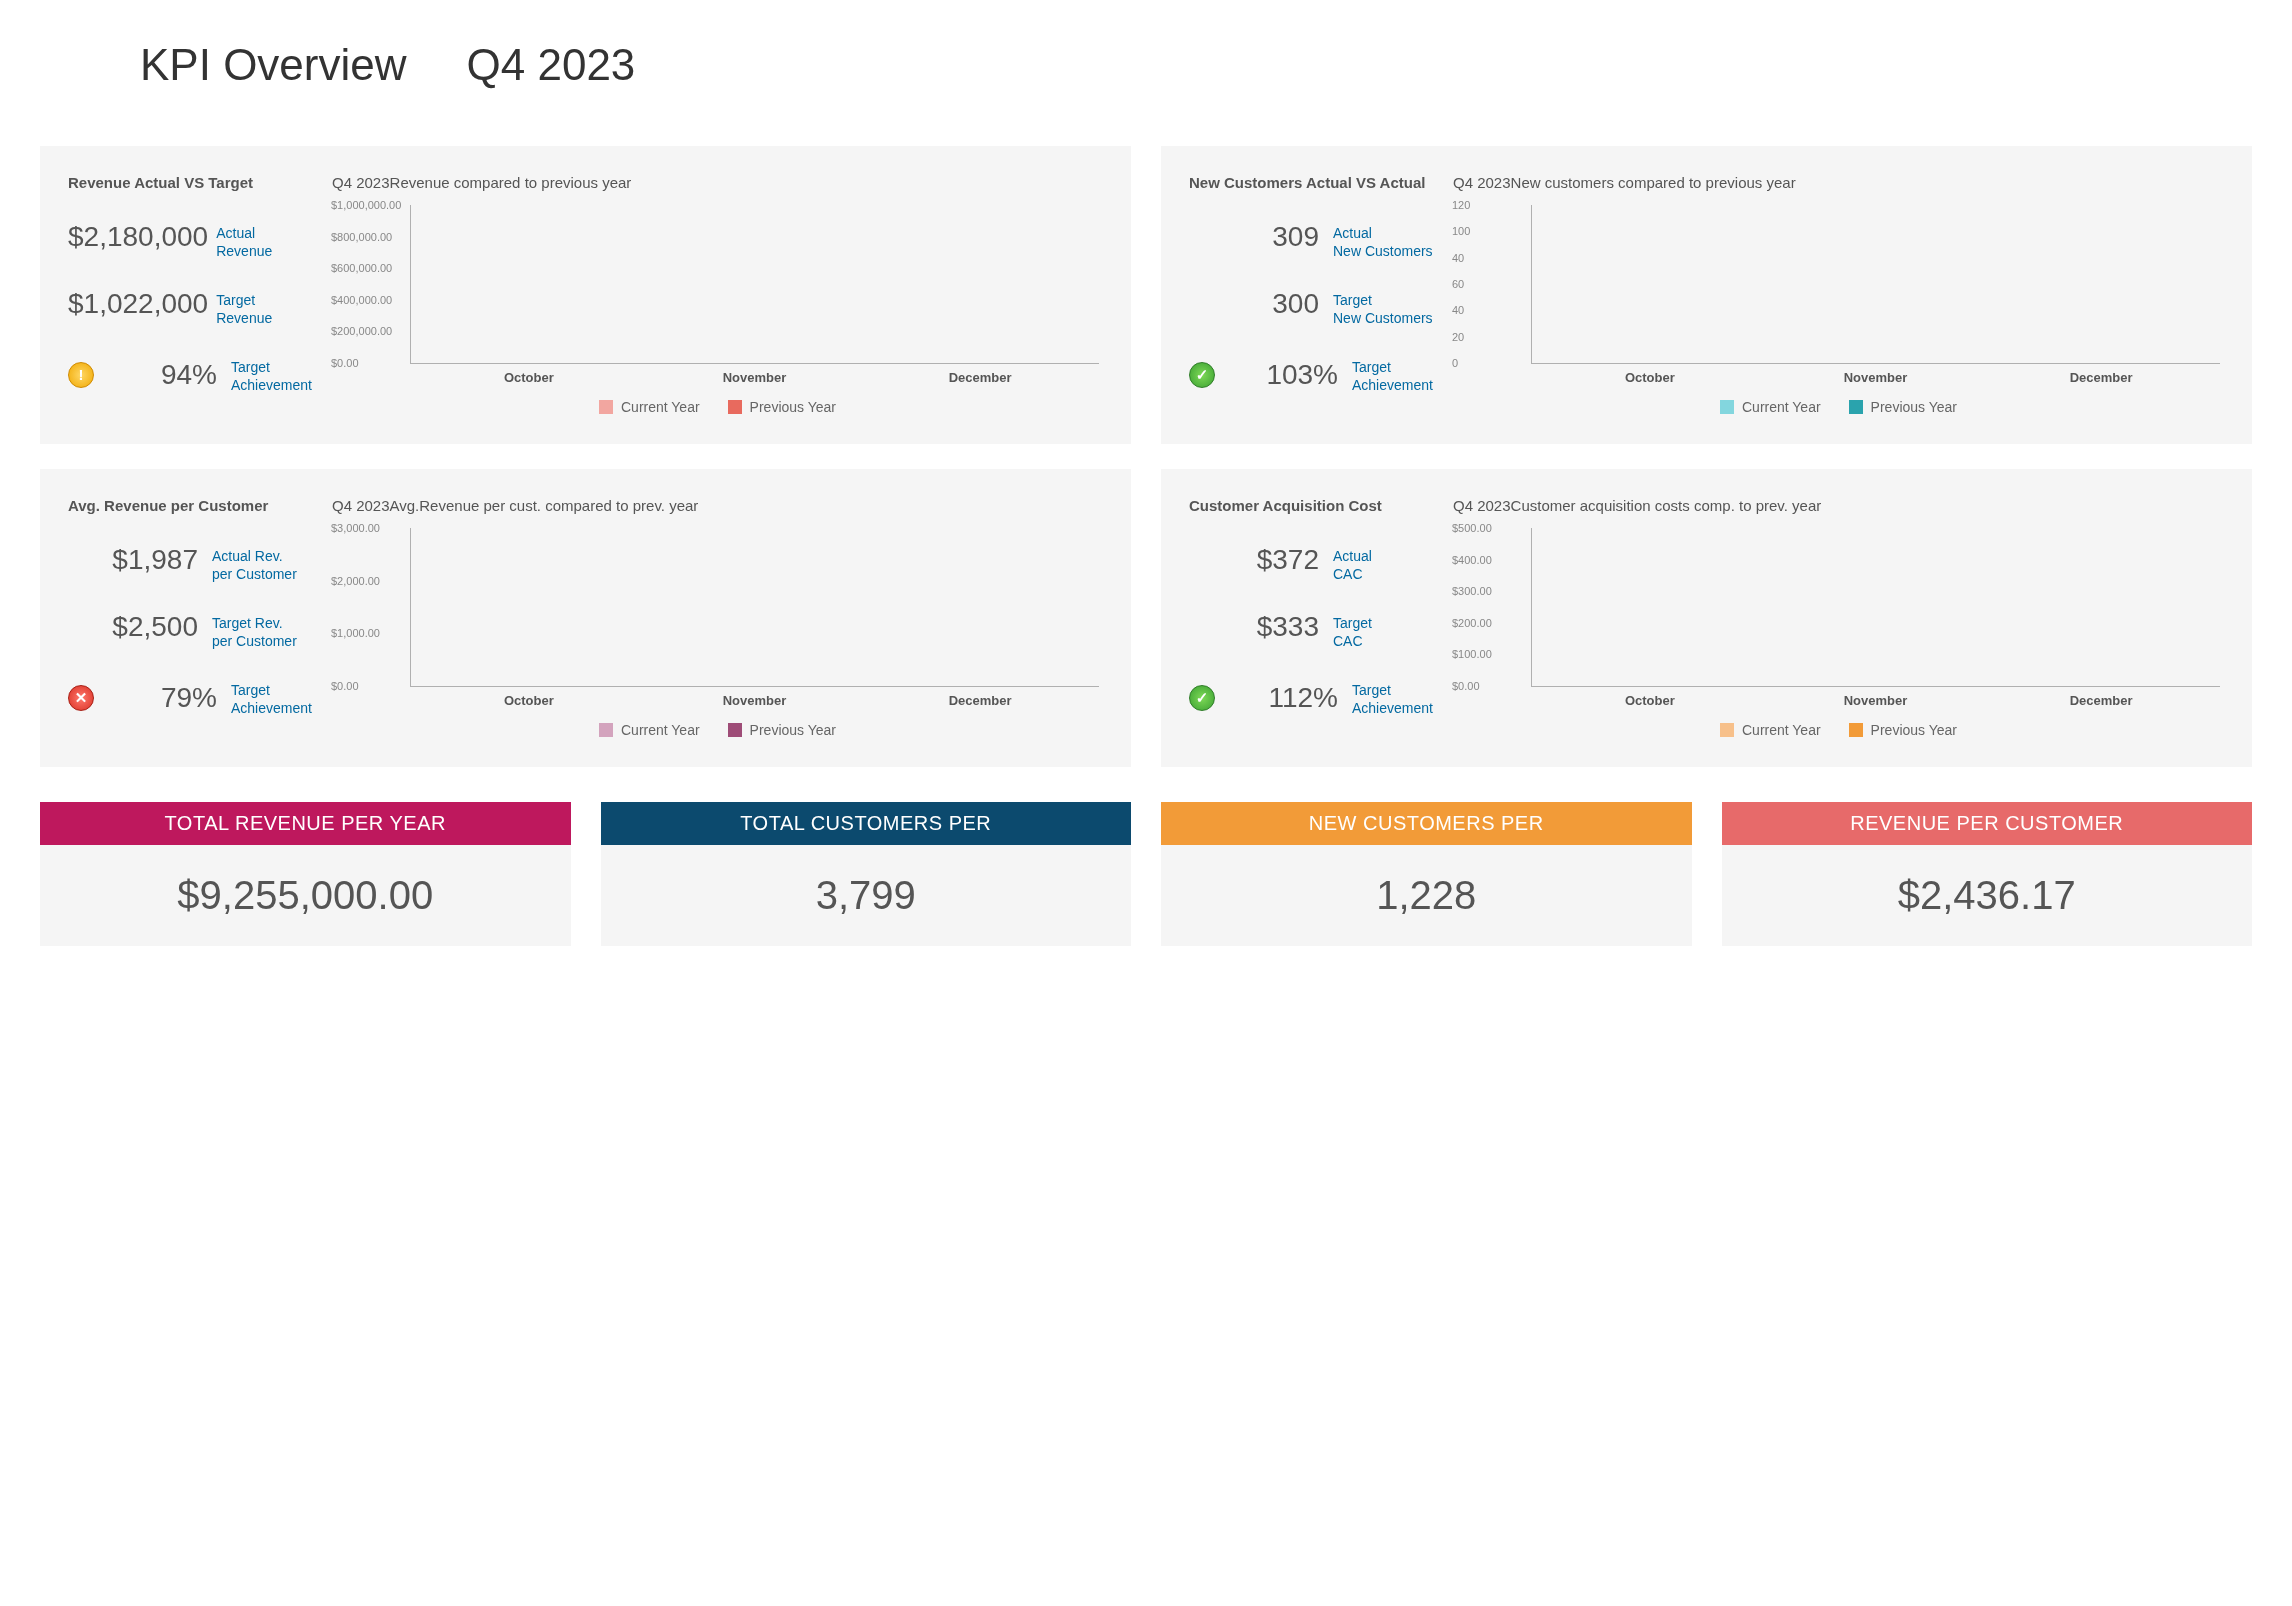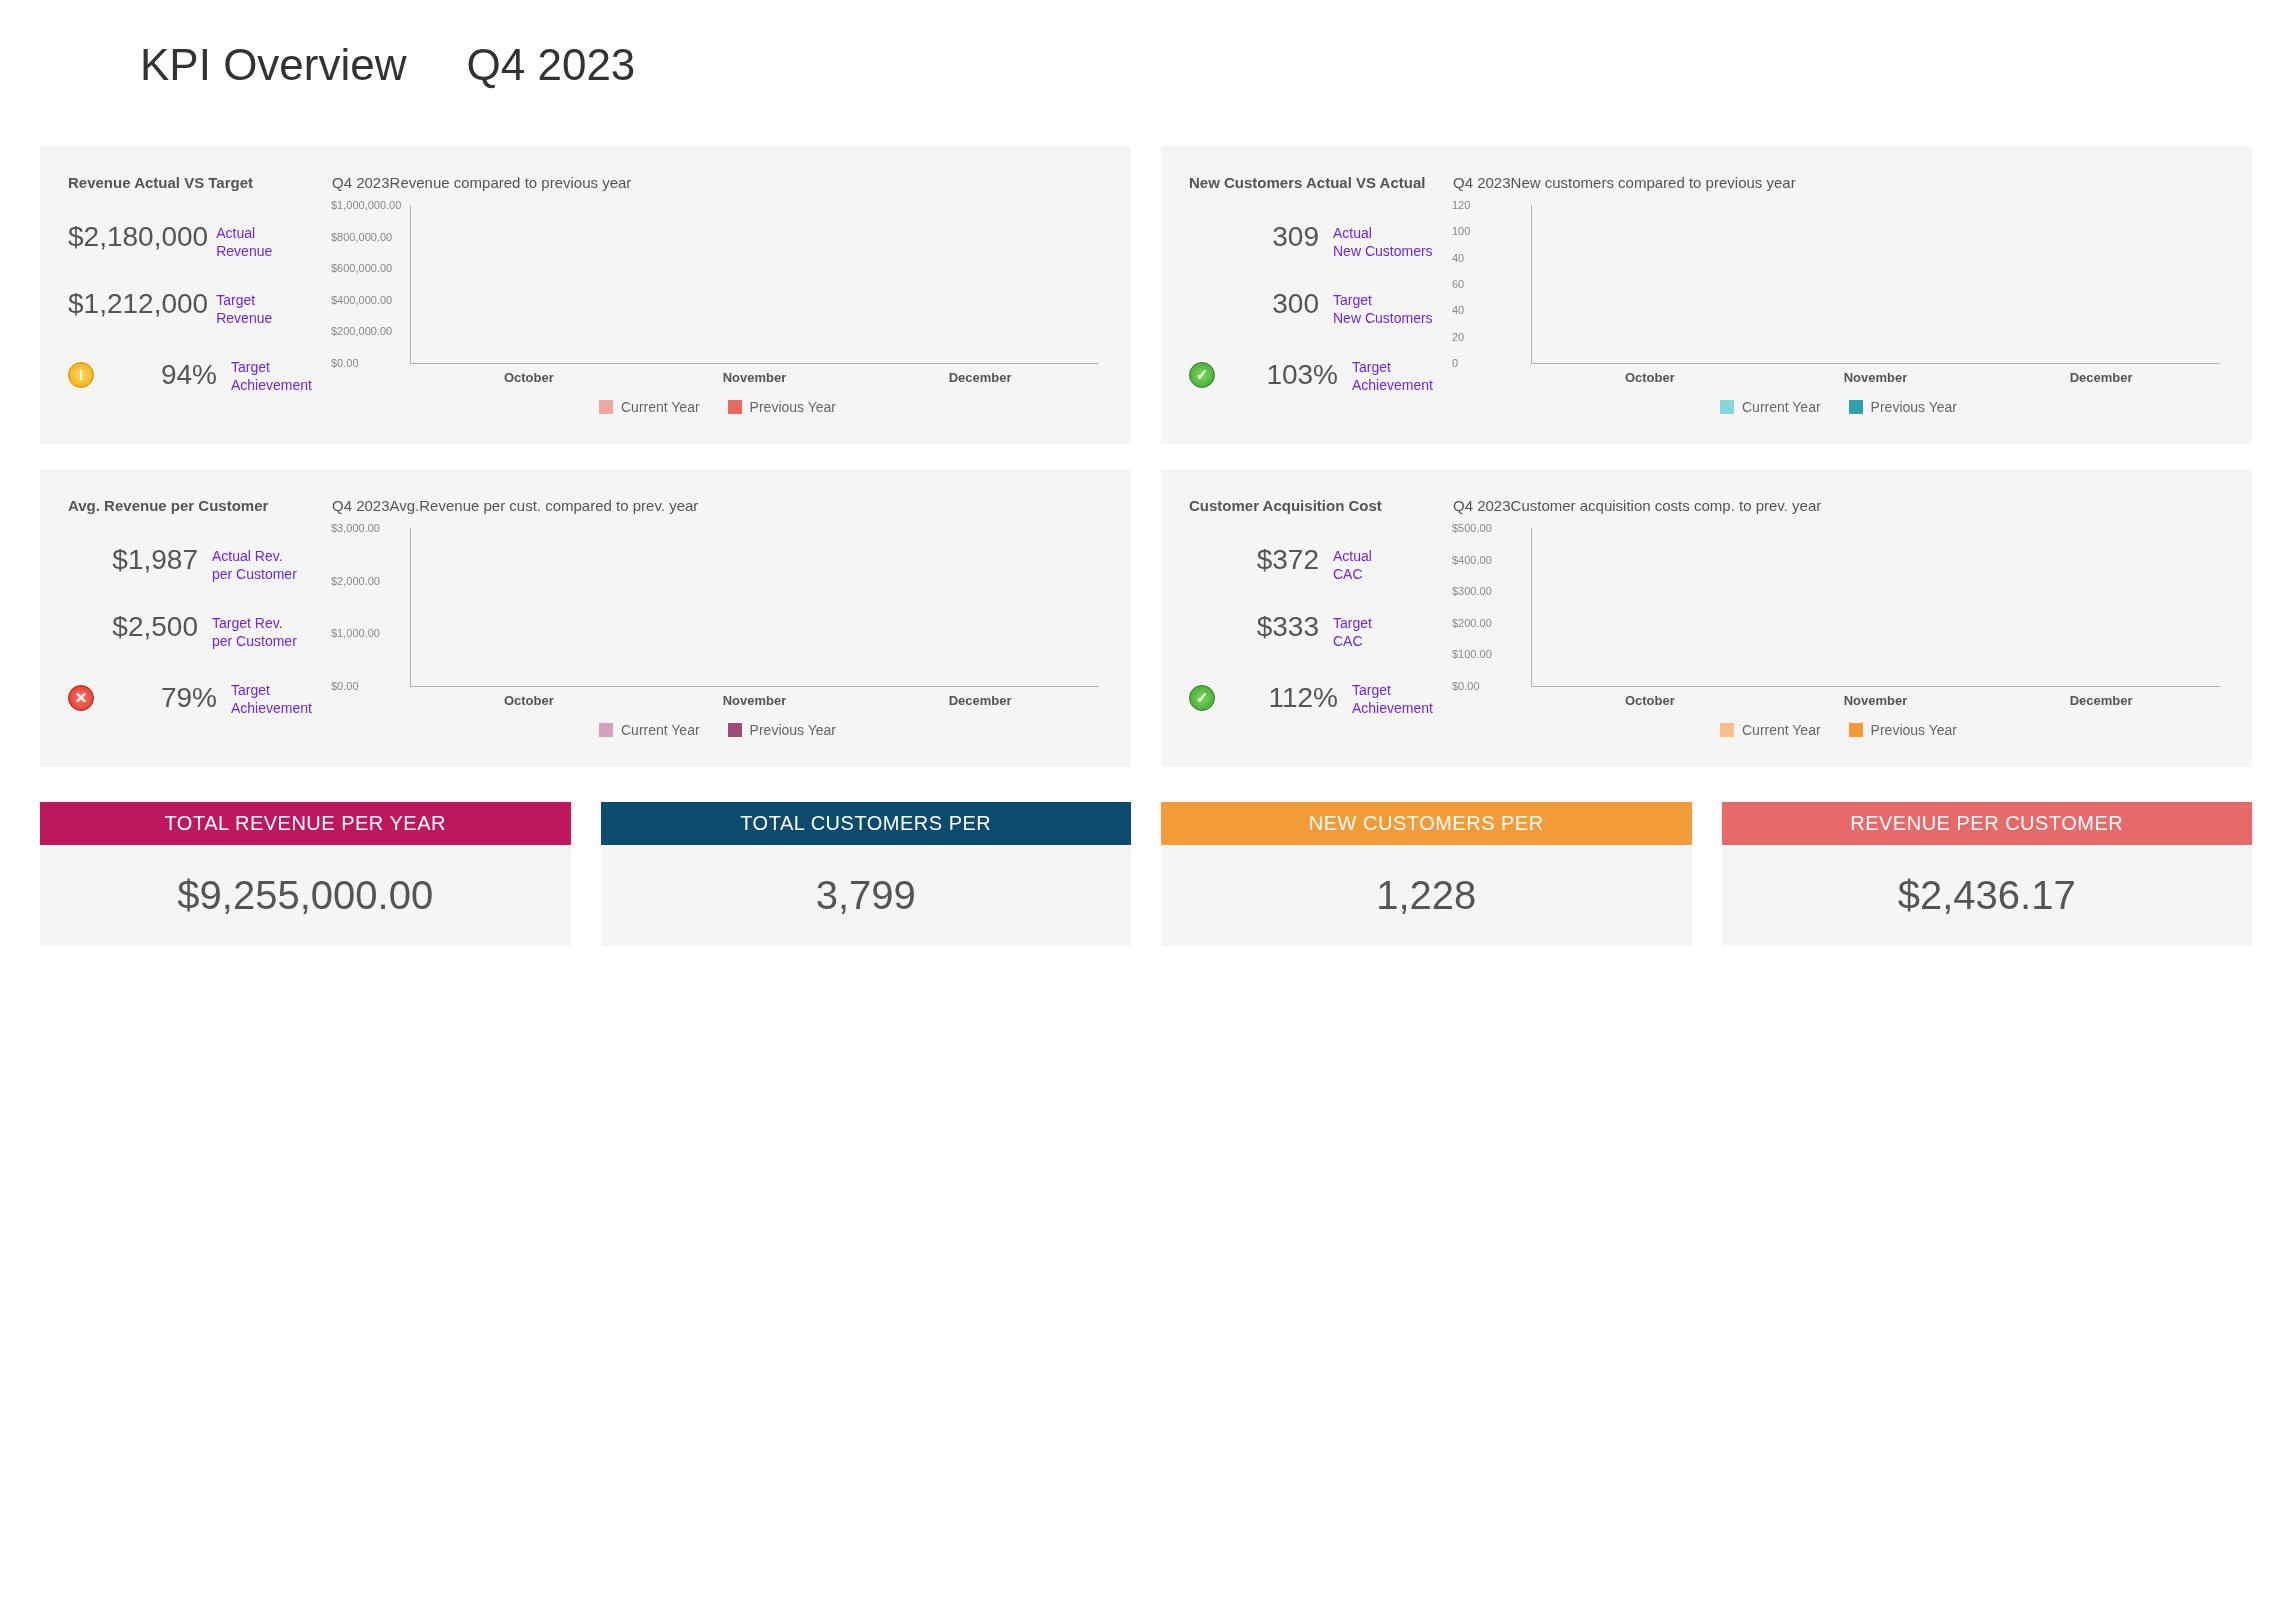--- a/index.html
+++ b/index.html
@@ -62,21 +62,21 @@
     justify-content: flex-end;
   }
   .metric-value {
     font-size: 28px;
     color: #555;
     min-width: 109px;
     text-align: right;
   }
   .metric-label {
     font-size: 14px;
-    color: #6d28d9;
+    color: #0369a1;
     line-height: 1.25;
     width: 100px;
     padding-top: 4px;
   }
   .ach-row { align-items: center; }
   .status-icon {
     width: 26px; height: 26px; border-radius: 50%;
     display: inline-flex; align-items: center; justify-content: center;
     font-size: 15px; font-weight: bold; flex-shrink: 0;
   }
@@ -184,21 +184,21 @@
 <div class="grid" id="panels-grid">
     <div class="panel">
       <div class="panel-title">Revenue Actual VS Target</div>
       <div class="chart-title">Q4 2023Revenue compared to previous year</div>
       <div class="metrics">
         <div class="metric-row">
           <div class="metric-value">$2,180,000</div>
           <div class="metric-label">Actual<br>Revenue</div>
         </div>
         <div class="metric-row">
-          <div class="metric-value">$1,212,000</div>
+          <div class="metric-value">$1,022,000</div>
           <div class="metric-label">Target<br>Revenue</div>
         </div>
         <div class="metric-row ach-row">
           <span class="status-icon icon-warn">!</span>
           <div class="metric-value">94%</div>
           <div class="metric-label">Target<br>Achievement</div>
         </div>
       </div>
       <div class="chart-wrap">
         <div class="bchart">

